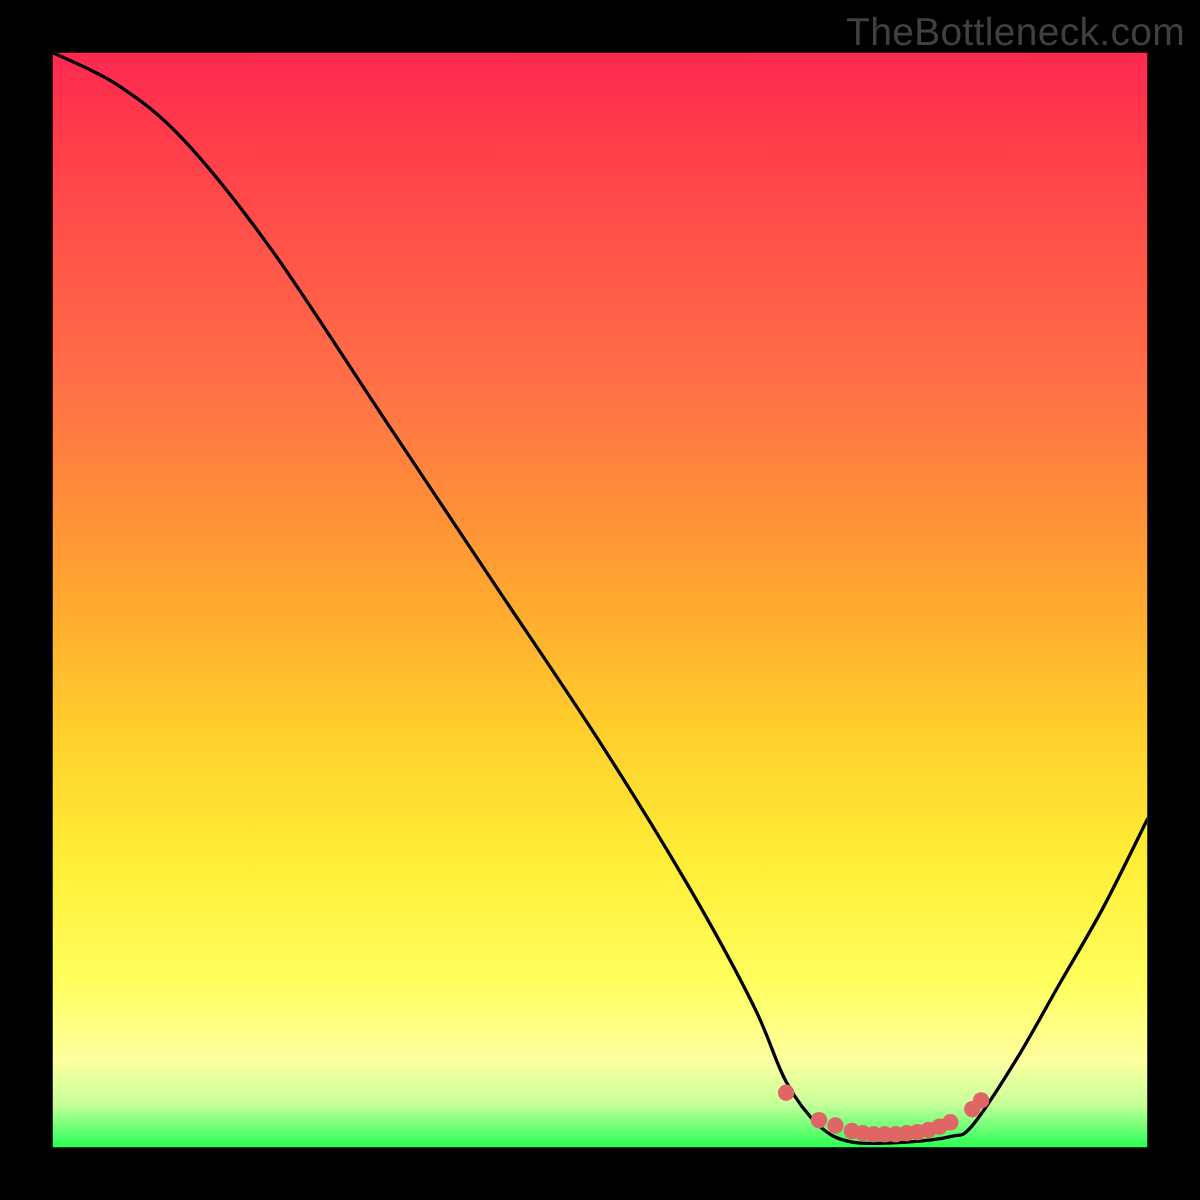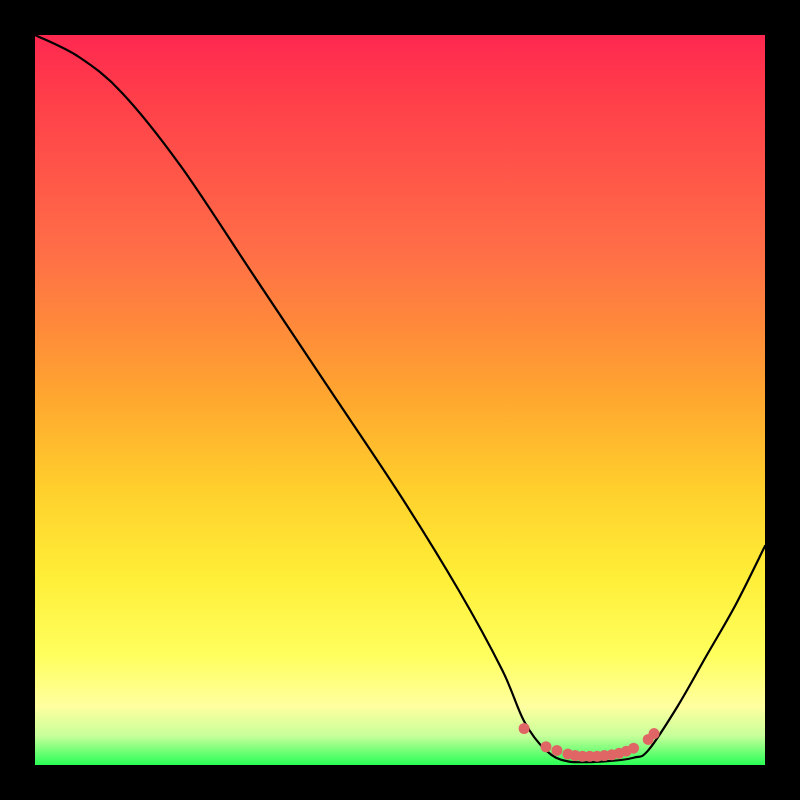--- a/index.html
+++ b/index.html
@@ -52,20 +52,21 @@
     position: absolute;
     inset: 0;
     width: 100%;
     height: 100%;
   }
 </style>
 </head>
 <body>
 
 <div class="frame">
+  <div class="watermark">TheBottleneck.com</div>
 
   <div class="plot">
     <div class="gradient-bg"></div>
     <svg class="lines" viewBox="0 0 730 730" preserveAspectRatio="none">
       <path id="curve-path" fill="none" stroke="#000" stroke-width="2.2" stroke-linecap="round" stroke-linejoin="round" d="M 0 0 C 7.30 3.65, 29.20 12.17, 43.80 21.90 C 58.40 31.63, 70.57 40.15, 87.60 58.40 C 104.63 76.65, 124.10 100.98, 146.00 131.40 C 167.90 161.82, 194.67 204.40, 219.00 240.90 C 243.33 277.40, 267.67 313.90, 292.00 350.40 C 316.33 386.90, 343.10 425.83, 365.00 459.90 C 386.90 493.97, 406.37 525.60, 423.40 554.80 C 440.43 584.00, 456.25 613.20, 467.20 635.10 C 478.15 657.00, 481.80 672.82, 489.10 686.20 C 496.40 699.58, 503.70 708.71, 511.00 715.40 C 518.30 722.09, 523.17 724.52, 532.90 726.35 C 542.63 728.18, 558.45 726.96, 569.40 726.35 C 580.35 725.74, 591.30 724.53, 598.60 722.70 C 605.90 720.88, 605.90 723.92, 613.20 715.40 C 620.50 706.88, 632.67 687.42, 642.40 671.60 C 652.13 655.78, 661.87 637.53, 671.60 620.50 C 681.33 603.47, 691.07 587.65, 700.80 569.40 C 710.53 551.15, 725.13 520.73, 730.00 511.00"></path>
       <g id="markers">
           <circle cx="489.1" cy="693.5" r="5.5" fill="#e06666"></circle>
           <circle cx="510.99999999999994" cy="711.75" r="5.5" fill="#e06666"></circle>
           <circle cx="521.9499999999999" cy="715.4" r="5.5" fill="#e06666"></circle>
           <circle cx="532.9" cy="719.05" r="5.5" fill="#e06666"></circle>

